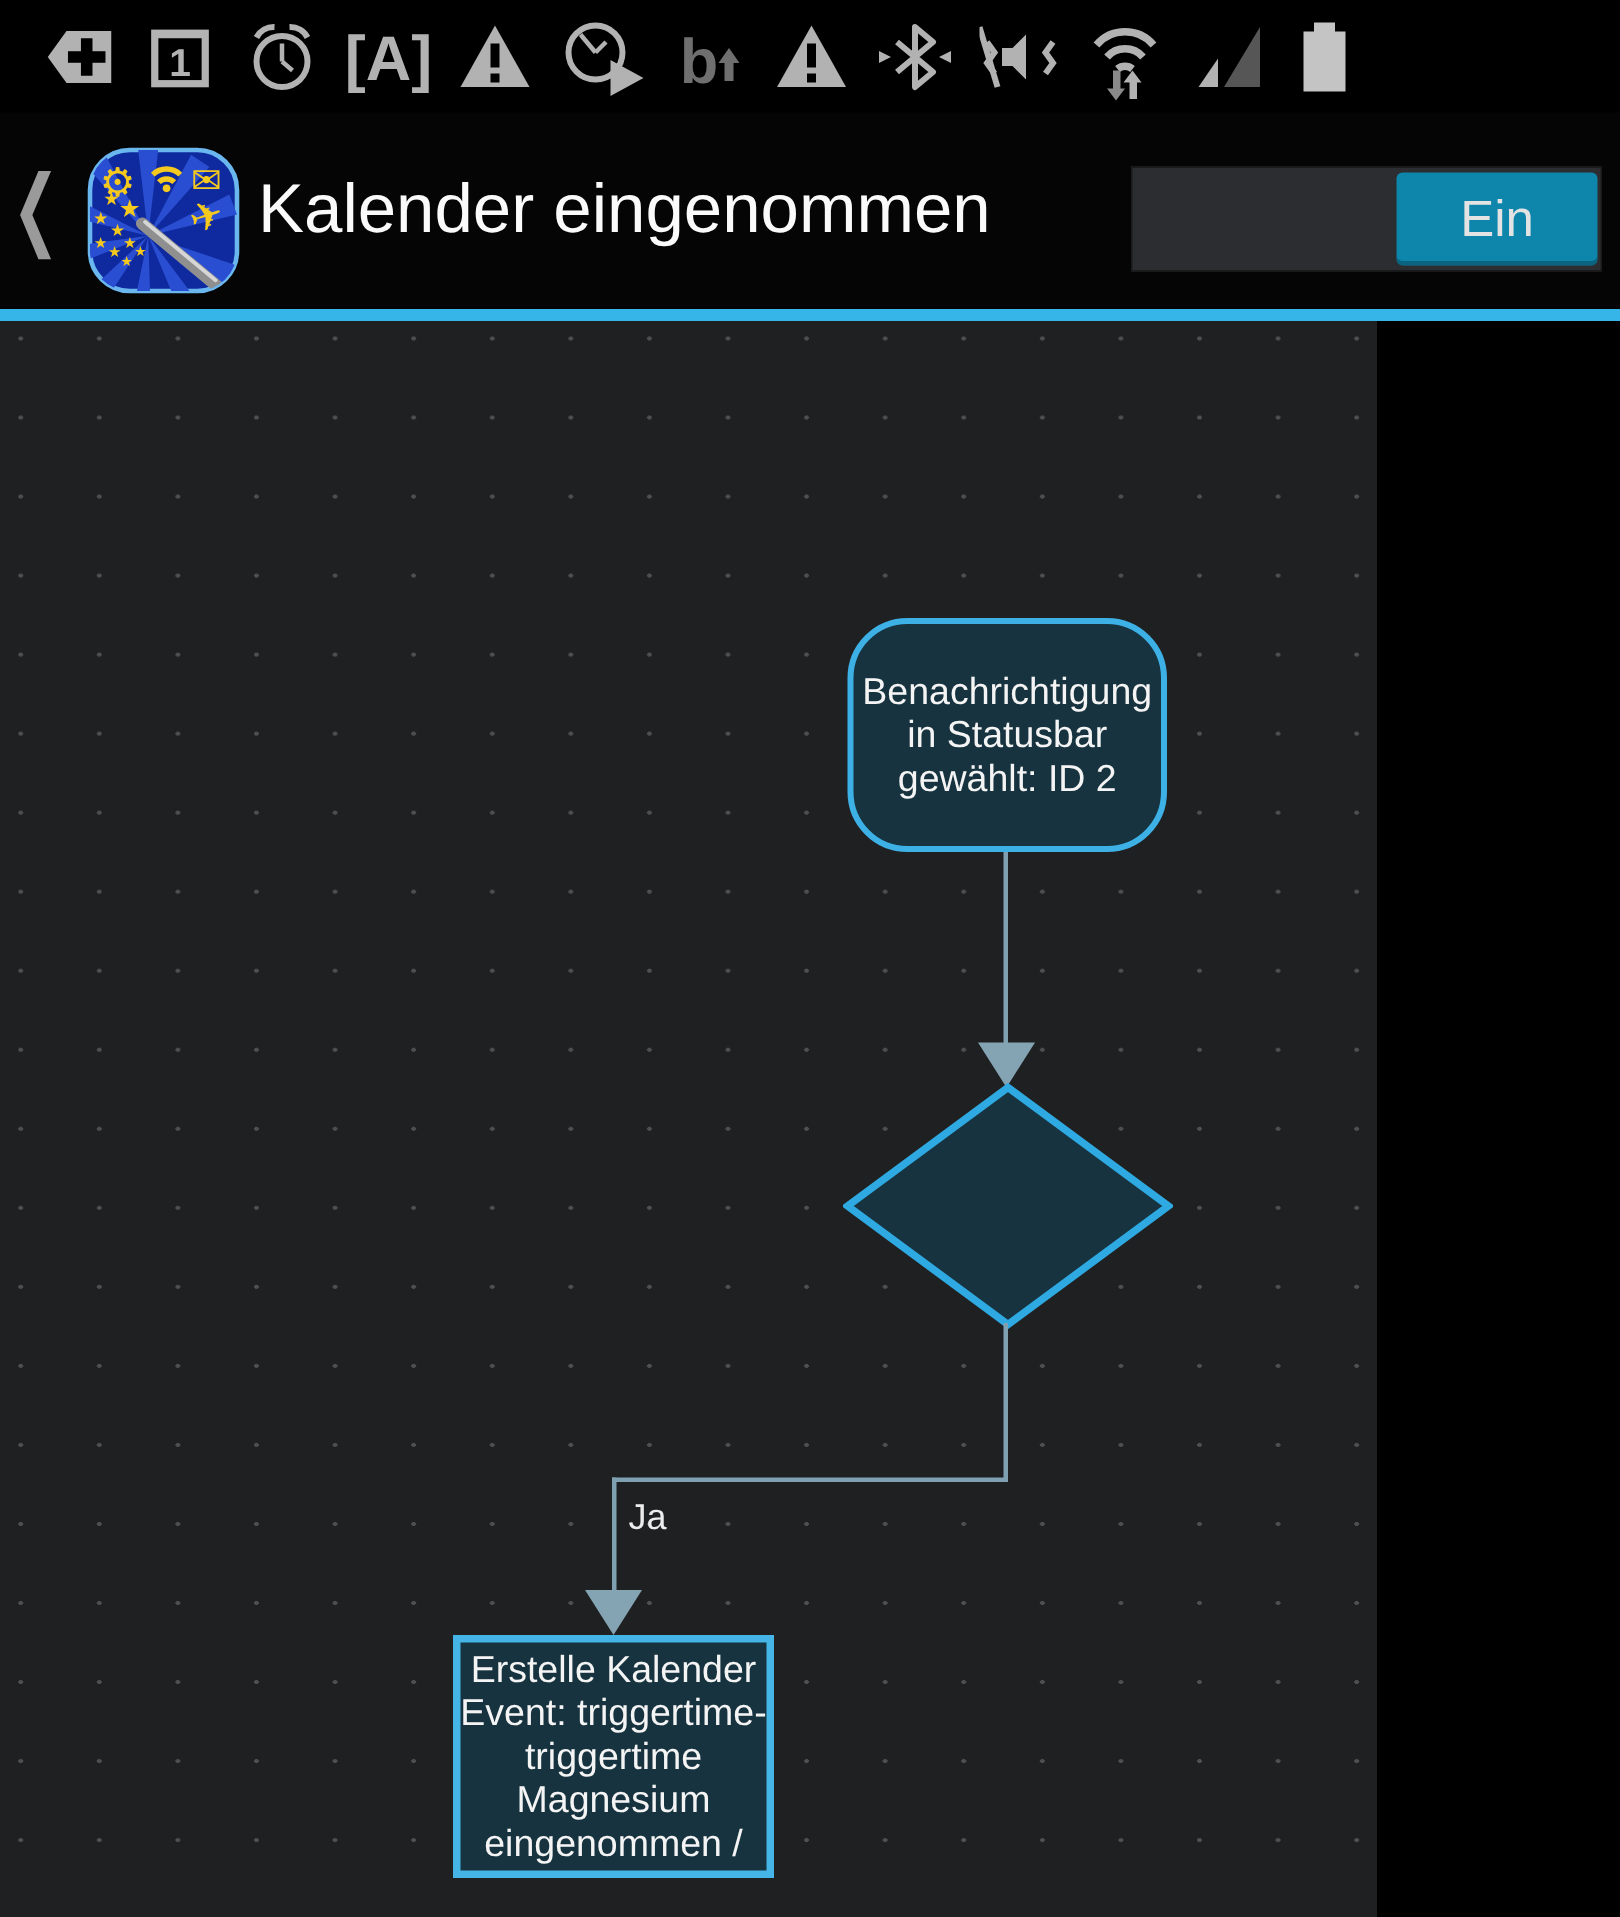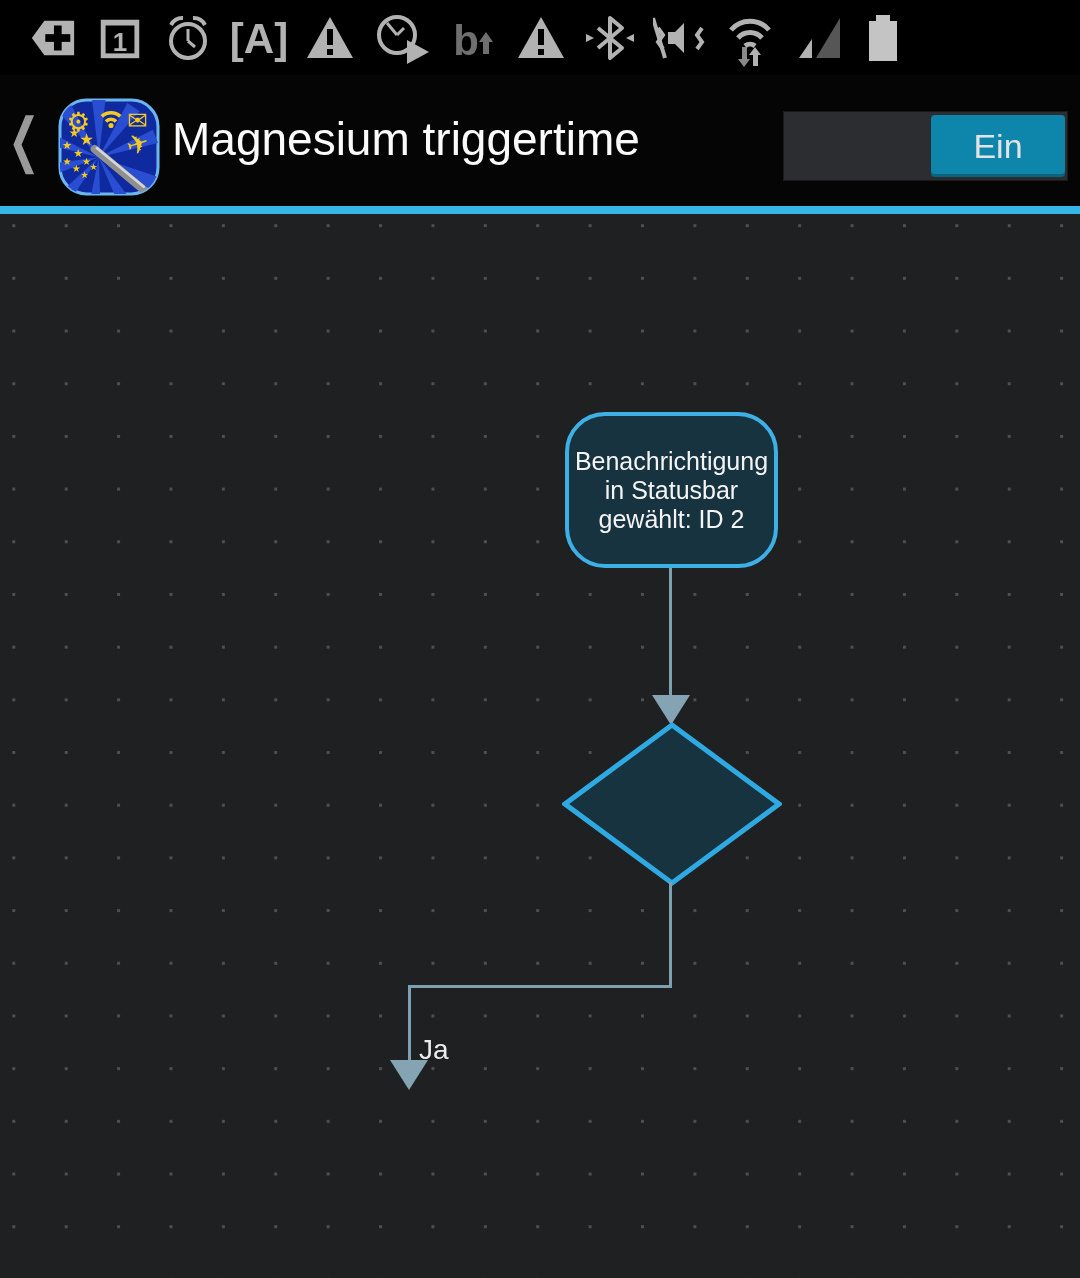--- a/index.html
+++ b/index.html
@@ -13,31 +13,31 @@
   .statusbar svg { display:block; flex:0 0 auto; margin-right:17px; }
   .sb-time { margin-left:auto; color:#b8b8b8; font-size:52px; letter-spacing:1px; line-height:75px; }
 
   
   .header { position:absolute; top:75px; left:0; width:1080px; height:131px; background:#050505; }
   .back-chevron { position:absolute; left:8px; top:50%; transform:translateY(-52%) scaleY(1.55);
                   color:#9a9a9a; font-size:38px; line-height:1; }
   .app-icon { position:absolute; left:57px; top:23px; }
   .header-title { position:absolute; left:172px; top:50%; transform:translateY(-54%);
                   color:#fafafa; font-size:46px; white-space:nowrap; }
-  .flow-toggle { position:absolute; right:12px; top:36px; width:285px; height:70px;
+  .flow-toggle { position:absolute; right:12px; top:36px; width:314px; height:70px;
                  background:#2b2d30; border:1px solid #1a1a1a;text-decoration:underline; }
   .toggle-thumb { position:absolute; right:2px; top:3px; width:134px; height:62px;
                   background:#0e86ab; border-radius:4px;
                   box-shadow:inset 0 -3px 0 rgba(0,0,0,.25);
                   display:flex; align-items:center; justify-content:center;
                   color:#e3e3e3; font-size:34px; }
   .divider { position:absolute; top:206px; left:0; width:1080px; height:8px; background:#35b5e8; }
 
   
-  .canvas { position:absolute; top:214px; left:0; width:1080px; height:1064px;
+  .canvas { position:absolute; top:214px; left:0; width:918px; height:1064px;
             background-color:#1f2022;
             background-image:radial-gradient(circle, #4f4f4f 1.4px, transparent 1.6px);
             background-size:52.4px 52.7px; background-position:40px 38px; }
 
   .node { position:absolute; background:#16333f; color:#f4f4f4; font-size:25px;
           line-height:29px; text-align:center; white-space:pre;
           display:flex; align-items:center; justify-content:center; }
   .node-rounded { left:565px; top:198px; width:213px; height:156px;
                   border:4px solid #3db0e6; border-radius:40px; }
   .node-rect { left:302px; top:876px; width:214px; height:162px;
@@ -50,21 +50,21 @@
   .edge { position:absolute; background:#7fa0b1; }
   .edge-v1 { left:669px; top:354px; width:3px; height:128px; }
   .edge-v2 { left:669px; top:668px; width:3px; height:105px; }
   .edge-h  { left:408px; top:771px; width:264px; height:3px; }
   .edge-v3 { left:408px; top:771px; width:3px; height:77px; }
   .arrowhead { position:absolute; width:0; height:0;
                border-left:19px solid transparent; border-right:19px solid transparent;
                border-top:30px solid #84a3b3; }
   .arrow1 { left:652px; top:481px; }
   .arrow2 { left:390px; top:846px; }
-  .edge-label { position:absolute; left:419px; top:820px; color:#ececec; font-size:28px; }
+  .edge-label { position:absolute; left:419px; top:784px; color:#ececec; font-size:24px; }
 </style>
 </head>
 <body>
 
 <div class="screen">
 
   <div class="statusbar">
     <svg width="50" height="52" viewBox="0 0 52 52">
       <polygon points="4,26 17,8 48,8 48,44 17,44" fill="#b2b2b2"></polygon>
       <rect x="18" y="22" width="26" height="8" fill="#000"></rect>
@@ -172,21 +172,21 @@
         <text x="9" y="50" font-size="11" fill="#f6c91e" text-anchor="middle">★</text>
         <text x="20" y="58" font-size="11" fill="#f6c91e" text-anchor="middle">★</text>
         <text x="9" y="66" font-size="10" fill="#f6c91e" text-anchor="middle">★</text>
         <text x="18" y="72" font-size="10" fill="#f6c91e" text-anchor="middle">★</text>
         <text x="28" y="66" font-size="10" fill="#f6c91e" text-anchor="middle">★</text>
         <text x="26" y="78" font-size="9" fill="#f6c91e" text-anchor="middle">★</text>
         <text x="35" y="71" font-size="9" fill="#f6c91e" text-anchor="middle">★</text>
       </g>
     </svg>
 
-    <div class="header-title">Magnesium triggertime</div>
+    <div class="header-title">Kalender eingenommen</div>
 
     <div class="flow-toggle">
       <div class="toggle-thumb">Ein</div>
     </div>
   </div>
 
   <div class="divider"></div>
 
   <div class="canvas">
 
@@ -200,15 +200,20 @@
     <svg class="diamond-svg" width="220" height="164" viewBox="0 0 220 164">
       <polygon points="110,3 217,82 110,161 3,82" fill="#16333f" stroke="#2fa9e1" stroke-width="5"></polygon>
     </svg>
 
     <div class="edge edge-v2"></div>
     <div class="edge edge-h"></div>
     <div class="edge edge-v3"></div>
     <div class="edge-label">Ja</div>
     <div class="arrowhead arrow2"></div>
 
+    <div class="node node-rect">Erstelle Kalender
+Event: triggertime-
+triggertime
+Magnesium
+eingenommen /</div>
 
   </div>
 </div>
 
 </body></html>

